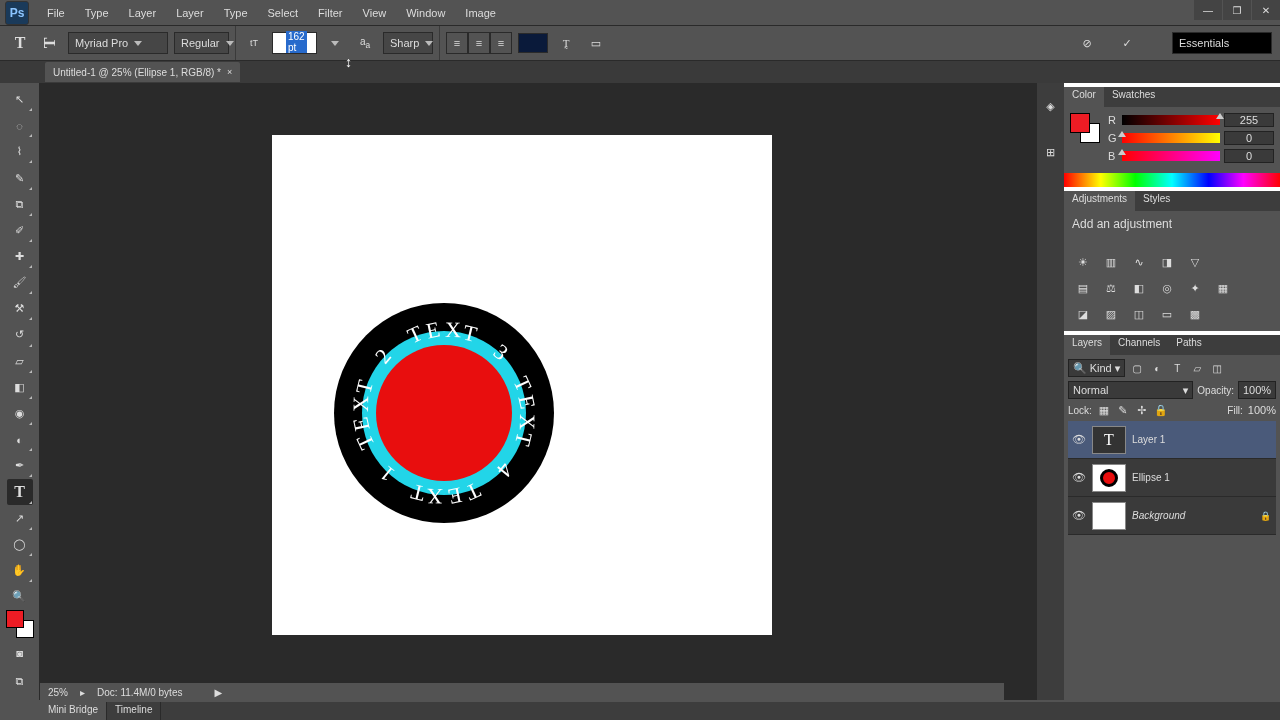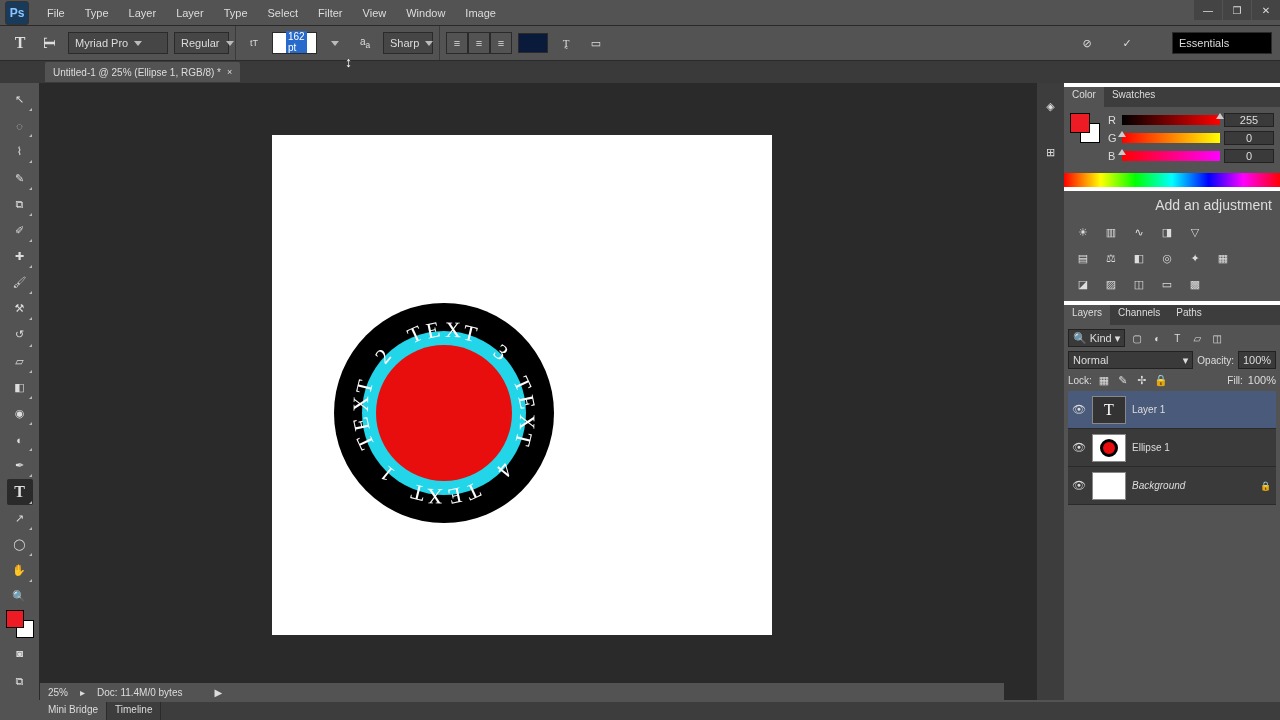--- a/index.html
+++ b/index.html
@@ -80,21 +80,21 @@
 .slider-row .track { flex:1; height:10px; position:relative; }
 .slider-row.r .track { background: linear-gradient(to right,#000,#f00); }
 .slider-row.g .track { background: linear-gradient(to right,#f00,#ff0); }
 .slider-row.b .track { background: linear-gradient(to right,#f00,#f0f); }
 .slider-row .thumb { position:absolute; top:-2px; width:0; height:0; border-left:4px solid transparent; border-right:4px solid transparent; border-bottom:6px solid #ccc; }
 .slider-row .val { width:50px; height:14px; background:#3a3a3a; border:1px solid #222; text-align:center; }
 .spectrum { height:14px; margin-top:4px; background: linear-gradient(to right,#f00,#ff0 17%,#0f0 33%,#0ff 50%,#00f 67%,#f0f 83%,#f00);}
 
 
 .adj-body { padding:6px 8px; }
-.adj-body .lbl { font-size:14px; margin-bottom:8px;text-align:right; }
+.adj-body .lbl { font-size:12px; margin-bottom:20px; }
 .adj-icons { display:flex; flex-wrap:wrap; gap:6px; }
 .adj-icons .ai { width:22px; height:22px; display:flex; align-items:center; justify-content:center; background:transparent; cursor:pointer; border-radius:2px; }
 
 
 .layers-body { padding:4px; }
 .layer-controls { display:flex; gap:4px; align-items:center; margin-bottom:4px; }
 .layer-controls .kind { background:#3a3a3a; height:18px; padding:0 4px; display:flex; align-items:center; gap:3px; border:1px solid #222; }
 .layer-controls .li { width:16px; height:16px; display:flex; align-items:center; justify-content:center; cursor:pointer; font-size:10px; }
 .blend-row { display:flex; gap:4px; align-items:center; margin-bottom:4px; }
 .blend-row .sel { flex:1; background:#3a3a3a; height:18px; border:1px solid #222; display:flex; align-items:center; padding:0 4px; }
@@ -320,20 +320,24 @@
                 <div class="thumb" style="left:-4px;"></div>
               </div>
               <div class="val">0</div>
             </div>
         </div>
       </div>
       <div class="spectrum"></div>
     </div>
 
     <div class="panel">
+      <div class="panel-tabs">
+        <div class="panel-tab active">Adjustments</div>
+        <div class="panel-tab">Styles</div>
+      </div>
       <div class="adj-body">
         <div class="lbl">Add an adjustment</div>
         <div class="adj-icons">
           <div class="ai">☀</div>
           <div class="ai">▥</div>
           <div class="ai">∿</div>
           <div class="ai">◨</div>
           <div class="ai">▽</div>
         </div>
         <div class="adj-icons" style="margin-top:4px;">

